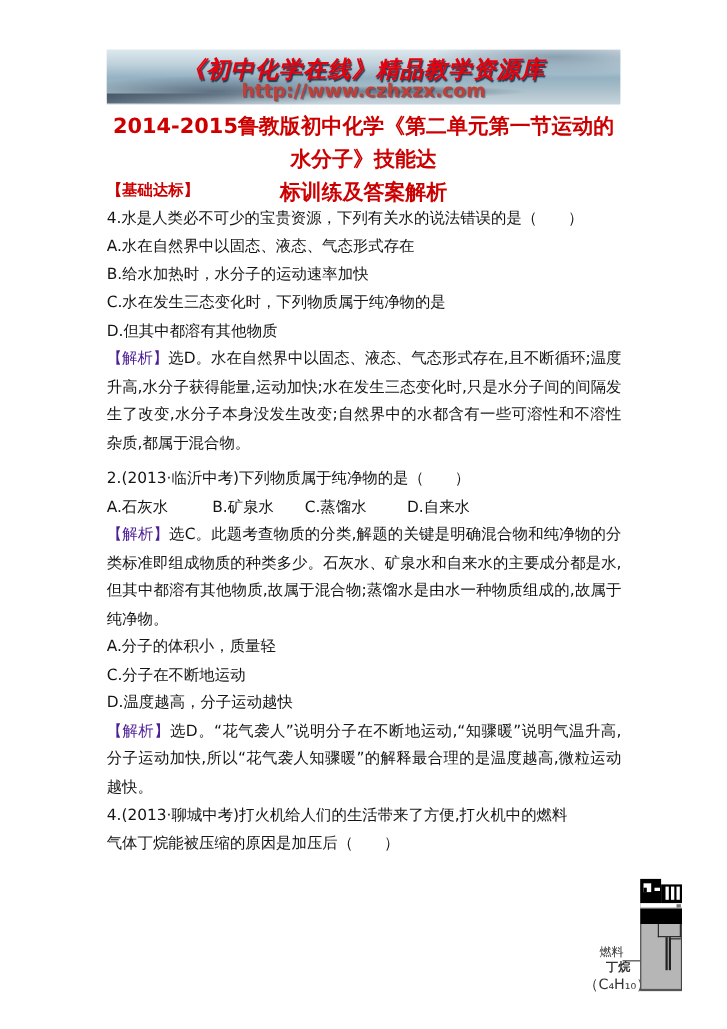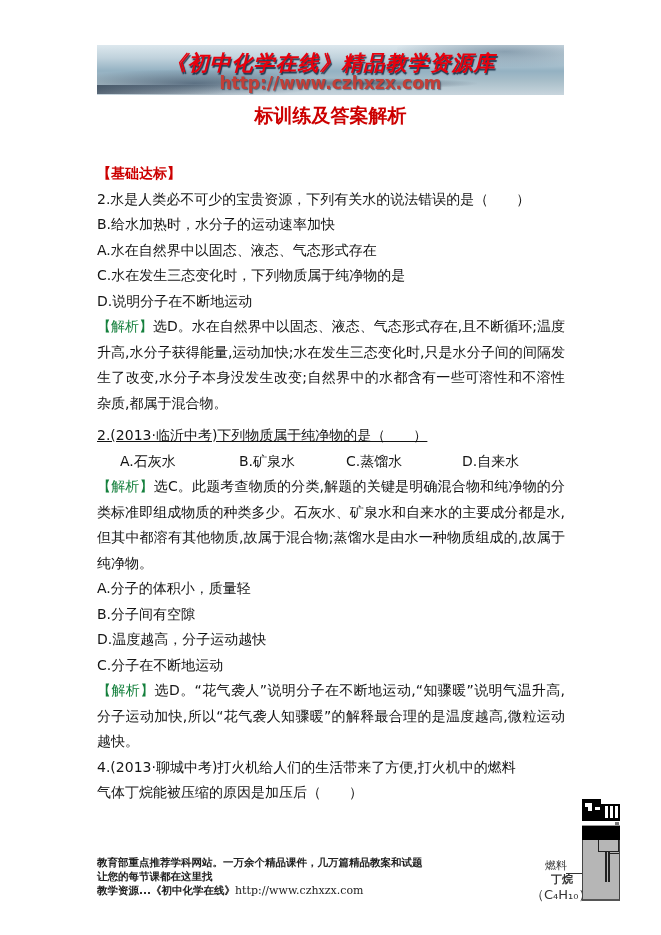--- a/index.html
+++ b/index.html
@@ -27,23 +27,23 @@
   
   .doc-title{position:absolute;left:97px;top:100px;width:467px;text-align:center;
        color:#cc0000;font-weight:bold;font-size:19px;line-height:30px;}
 
   
   .content{position:absolute;left:97px;top:161px;width:468px;font-size:14px;
        line-height:25.5px;color:#141414;}
   .content p{margin:0;white-space:pre-line;}
   .sec{color:#cc0000;font-weight:bold;}
   .sol{text-align:justify;}
-  .lbl{color:#15803d;}
-  .mt7{margin-top:7px !important;text-decoration:underline;}
-  .opt-row span{display:inline-block;vertical-align:top;margin-left:23px;}
+  .lbl{color:#4c1d95;}
+  .mt7{margin-top:7px !important;}
+  .opt-row span{display:inline-block;vertical-align:top;}
   .ow1{width:96px;} .ow2{width:84px;} .ow3{width:93px;}
 
   
   .footer{position:absolute;left:97px;top:855px;width:332px;font-size:10.5px;
        line-height:14px;font-weight:bold;color:#222;}
   .footer p{margin:0;}
   .footer .url{font-family:"DejaVu Serif",serif;font-weight:normal;font-size:11px;}
 
   
   .figure{position:absolute;left:517px;top:795px;width:128px;height:140px;}
@@ -77,41 +77,41 @@
   <div class="banner">
     <div class="streak st2"></div>
     <div class="streak st1"></div>
     <div class="streak st4"></div>
     <div class="streak st3"></div>
     <div class="banner-title">《初中化学在线》精品教学资源库</div>
     <div class="banner-url">http://www.czhxzx.com</div>
   </div>
 
   <div class="doc-title">
+    <div>2014-2015鲁教版初中化学《第二单元第一节运动的水分子》技能达</div>
     <div>标训练及答案解析</div>
   </div>
 
   <div class="content">
     <p class="sec">【基础达标】</p>
 
-    <p>2.水是人类必不可少的宝贵资源，下列有关水的说法错误的是（　　）</p>
+    <p>4.水是人类必不可少的宝贵资源，下列有关水的说法错误的是（　　）</p>
+    <p>A.水在自然界中以固态、液态、气态形式存在</p>
     <p>B.给水加热时，水分子的运动速率加快</p>
-    <p>A.水在自然界中以固态、液态、气态形式存在</p>
     <p>C.水在发生三态变化时，下列物质属于纯净物的是</p>
-    <p>D.说明分子在不断地运动</p>
+    <p>D.但其中都溶有其他物质</p>
     <p class="sol"><span class="lbl">【解析】</span><span>选D。水在自然界中以固态、液态、气态形式存在,且不断循环;温度升高,水分子获得能量,运动加快;水在发生三态变化时,只是水分子间的间隔发生了改变,水分子本身没发生改变;自然界中的水都含有一些可溶性和不溶性杂质,都属于混合物。</span></p>
 
     <p class="mt7">2.(2013·临沂中考)下列物质属于纯净物的是（　　）</p>
     <p class="opt-row"><span class="ow1">A.石灰水</span><span class="ow2">B.矿泉水</span><span class="ow3">C.蒸馏水</span><span>D.自来水</span></p>
     <p class="sol"><span class="lbl">【解析】</span><span>选C。此题考查物质的分类,解题的关键是明确混合物和纯净物的分类标准即组成物质的种类多少。石灰水、矿泉水和自来水的主要成分都是水,但其中都溶有其他物质,故属于混合物;蒸馏水是由水一种物质组成的,故属于纯净物。</span></p>
 
     <p>A.分子的体积小，质量轻</p>
-    <p>B.分子间有空隙</p>
+    <p>C.分子在不断地运动</p>
     <p>D.温度越高，分子运动越快</p>
-    <p>C.分子在不断地运动</p>
     <p class="sol"><span class="lbl">【解析】</span><span>选D。“花气袭人”说明分子在不断地运动,“知骤暖”说明气温升高,分子运动加快,所以“花气袭人知骤暖”的解释最合理的是温度越高,微粒运动越快。</span></p>
 
     <p>4.(2013·聊城中考)打火机给人们的生活带来了方便,打火机中的燃料
 气体丁烷能被压缩的原因是加压后（　　）</p>
   </div>
 
   <div class="figure">
     <div class="fuel-l1">燃料</div>
     <div class="fuel-l2">丁烷</div>
     <div class="fuel-f">（C₄H₁₀）</div>
@@ -127,18 +127,14 @@
     <div class="bar3"></div>
     <div class="wband"></div>
     <div class="wnotch"></div>
     <div class="bband"></div>
     <div class="lbody"></div>
     <div class="valve"></div>
     <div class="tube"></div>
     <div class="tick"></div>
   </div>
 
-  <div class="footer">
-    <p>教育部重点推荐学科网站。一万余个精品课件，几万篇精品教案和试题让您的每节课都在这里找</p>
-    <p><span>教学资源...《初中化学在线》</span><span class="url">http://www.czhxzx.com</span></p>
-  </div>
 
 </div>
 
 </body></html>

